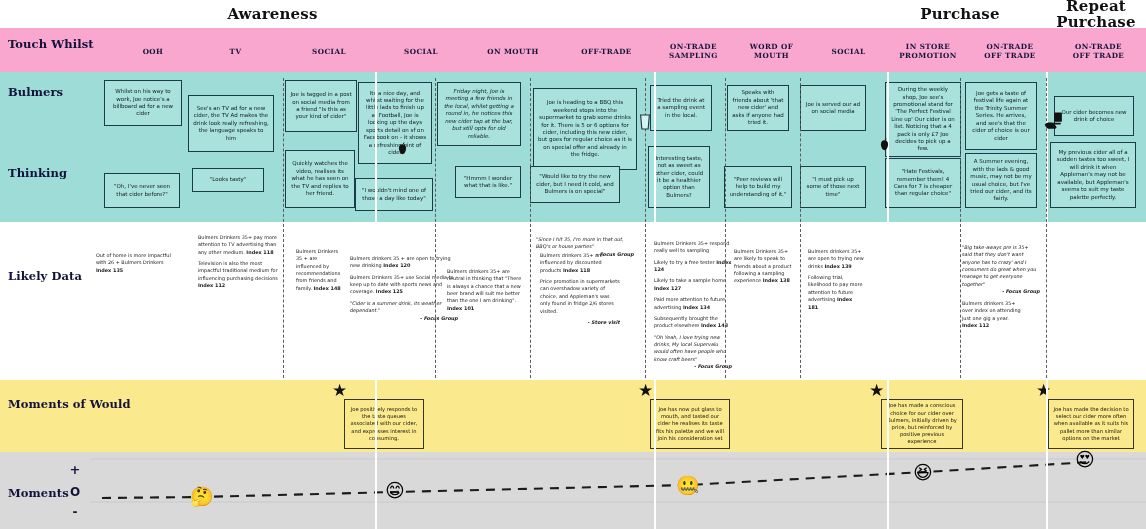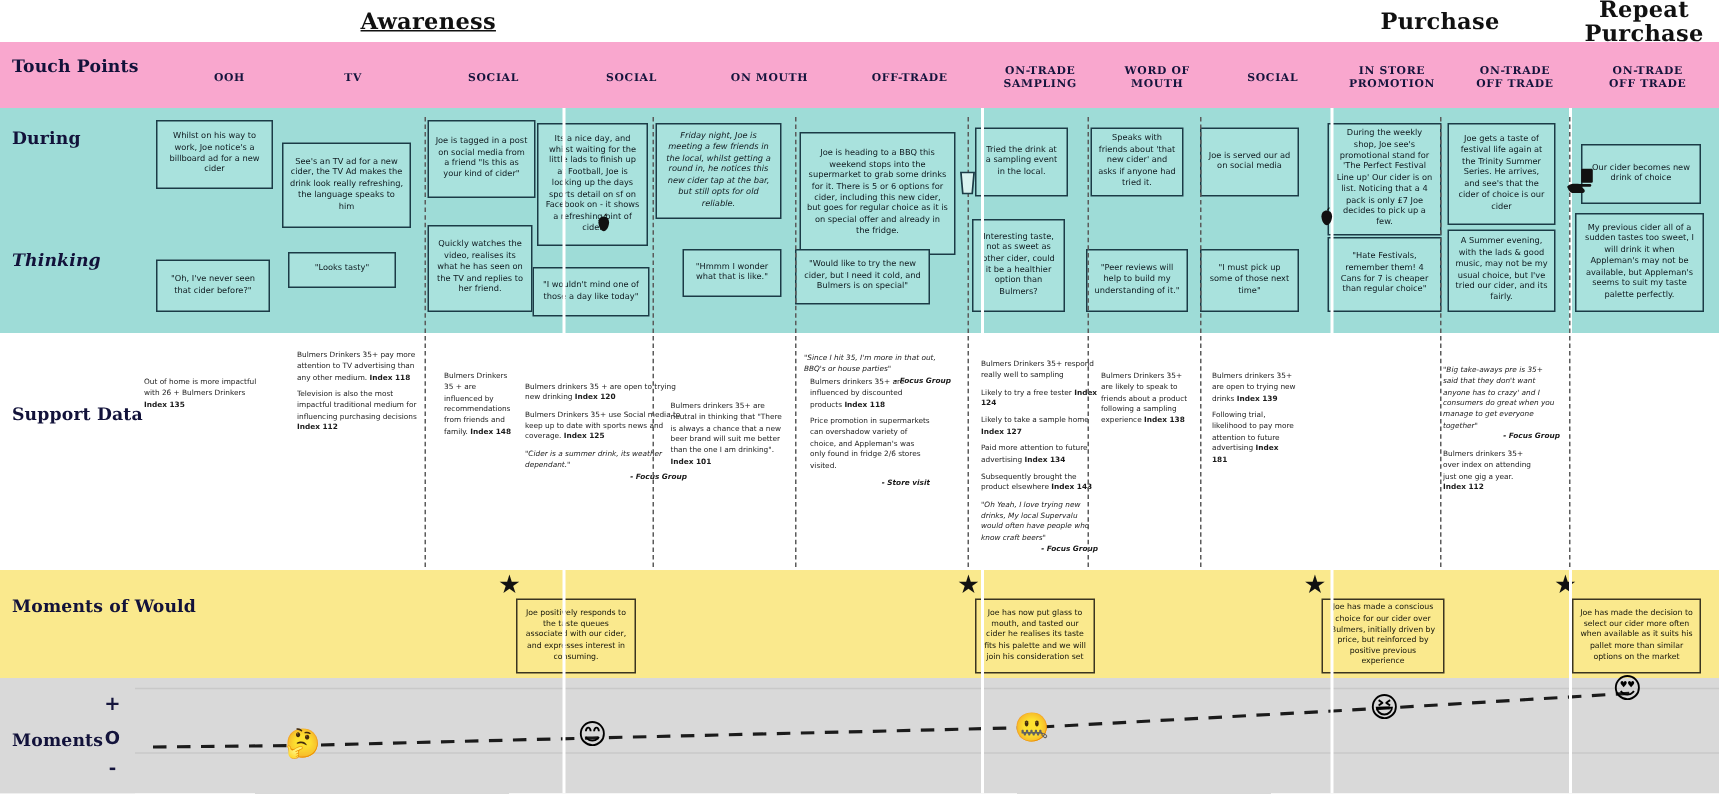--- a/index.html
+++ b/index.html
@@ -127,45 +127,45 @@
   <div class="band band-white" style="top:222px;height:158px;"></div>
   <div class="band band-yellow" style="top:380px;height:72px;"></div>
   <div class="band band-gray" style="top:452px;height:77px;"></div>
 
   <div class="gutter" style="top:72px;height:150px;background:#9edcd7;"></div>
   <div class="gutter" style="top:222px;height:158px;"></div>
   <div class="gutter" style="top:380px;height:72px;background:#fae98d;"></div>
   <div class="gutter" style="top:452px;height:77px;background:#d9d9d9;"></div>
 
   <div class="phases" id="phases">
-      <div class="phase" style="left: 188px; width: 195px; text-decoration: underline;">Awareness</div>
+      <div class="phase" style="left: 175px; width: 195px;">Awareness</div>
       <div class="phase" style="left: 880px; width: 160px;">Purchase</div>
       <div class="phase" style="left: 1043px; width: 106px;">Repeat<br>Purchase</div>
     </div>
 
   <div id="touchpoints">
       <div class="tp" style="left: 104px; width: 98px;">OOH</div>
       <div class="tp" style="left: 188px; width: 95px;">TV</div>
       <div class="tp" style="left: 283px; width: 92px;">SOCIAL</div>
       <div class="tp" style="left: 375px; width: 92px;">SOCIAL</div>
       <div class="tp" style="left: 467px; width: 92px;">ON MOUTH</div>
       <div class="tp" style="left: 559px; width: 95px;">OFF-TRADE</div>
       <div class="tp" style="left: 654px; width: 79px;">ON-TRADE<br>SAMPLING</div>
       <div class="tp" style="left: 733px; width: 77px;">WORD OF<br>MOUTH</div>
       <div class="tp" style="left: 810px; width: 77px;">SOCIAL</div>
       <div class="tp" style="left: 887px; width: 82px;">IN STORE<br>PROMOTION</div>
       <div class="tp" style="left: 969px; width: 82px;">ON-TRADE<br>OFF TRADE</div>
       <div class="tp" style="left: 1051px; width: 95px;">ON-TRADE<br>OFF TRADE</div>
     </div>
 
   <div class="rowlabel" style="top:38px;">Touch
-Points</div>
-  <div class="rowlabel" style="top:86px;">During</div>
-  <div class="rowlabel" style="top:167px;font-style:italic;">Thinking</div>
-  <div class="rowlabel" style="top:270px;">Support Data</div>
+Whilst</div>
+  <div class="rowlabel" style="top:86px;">Bulmers</div>
+  <div class="rowlabel" style="top:167px;">Thinking</div>
+  <div class="rowlabel" style="top:270px;">Likely Data</div>
   <div class="rowlabel" style="top:398px;">Moments
 of Would</div>
   <div class="rowlabel" style="top:487px;">Moments</div>
 
   <div id="actions">
       <div class="abox" style="left: 104px; top: 80px; width: 78px; height: 46px;">
         <span>Whilst on his way to work, Joe notice's a billboard ad for a new cider</span>
       </div>
       <div class="abox" style="left: 188px; top: 95px; width: 86px; height: 57px;">
         <span>See's an TV ad for a new cider, the TV Ad makes the drink look really refreshing, the language speaks to him</span>

